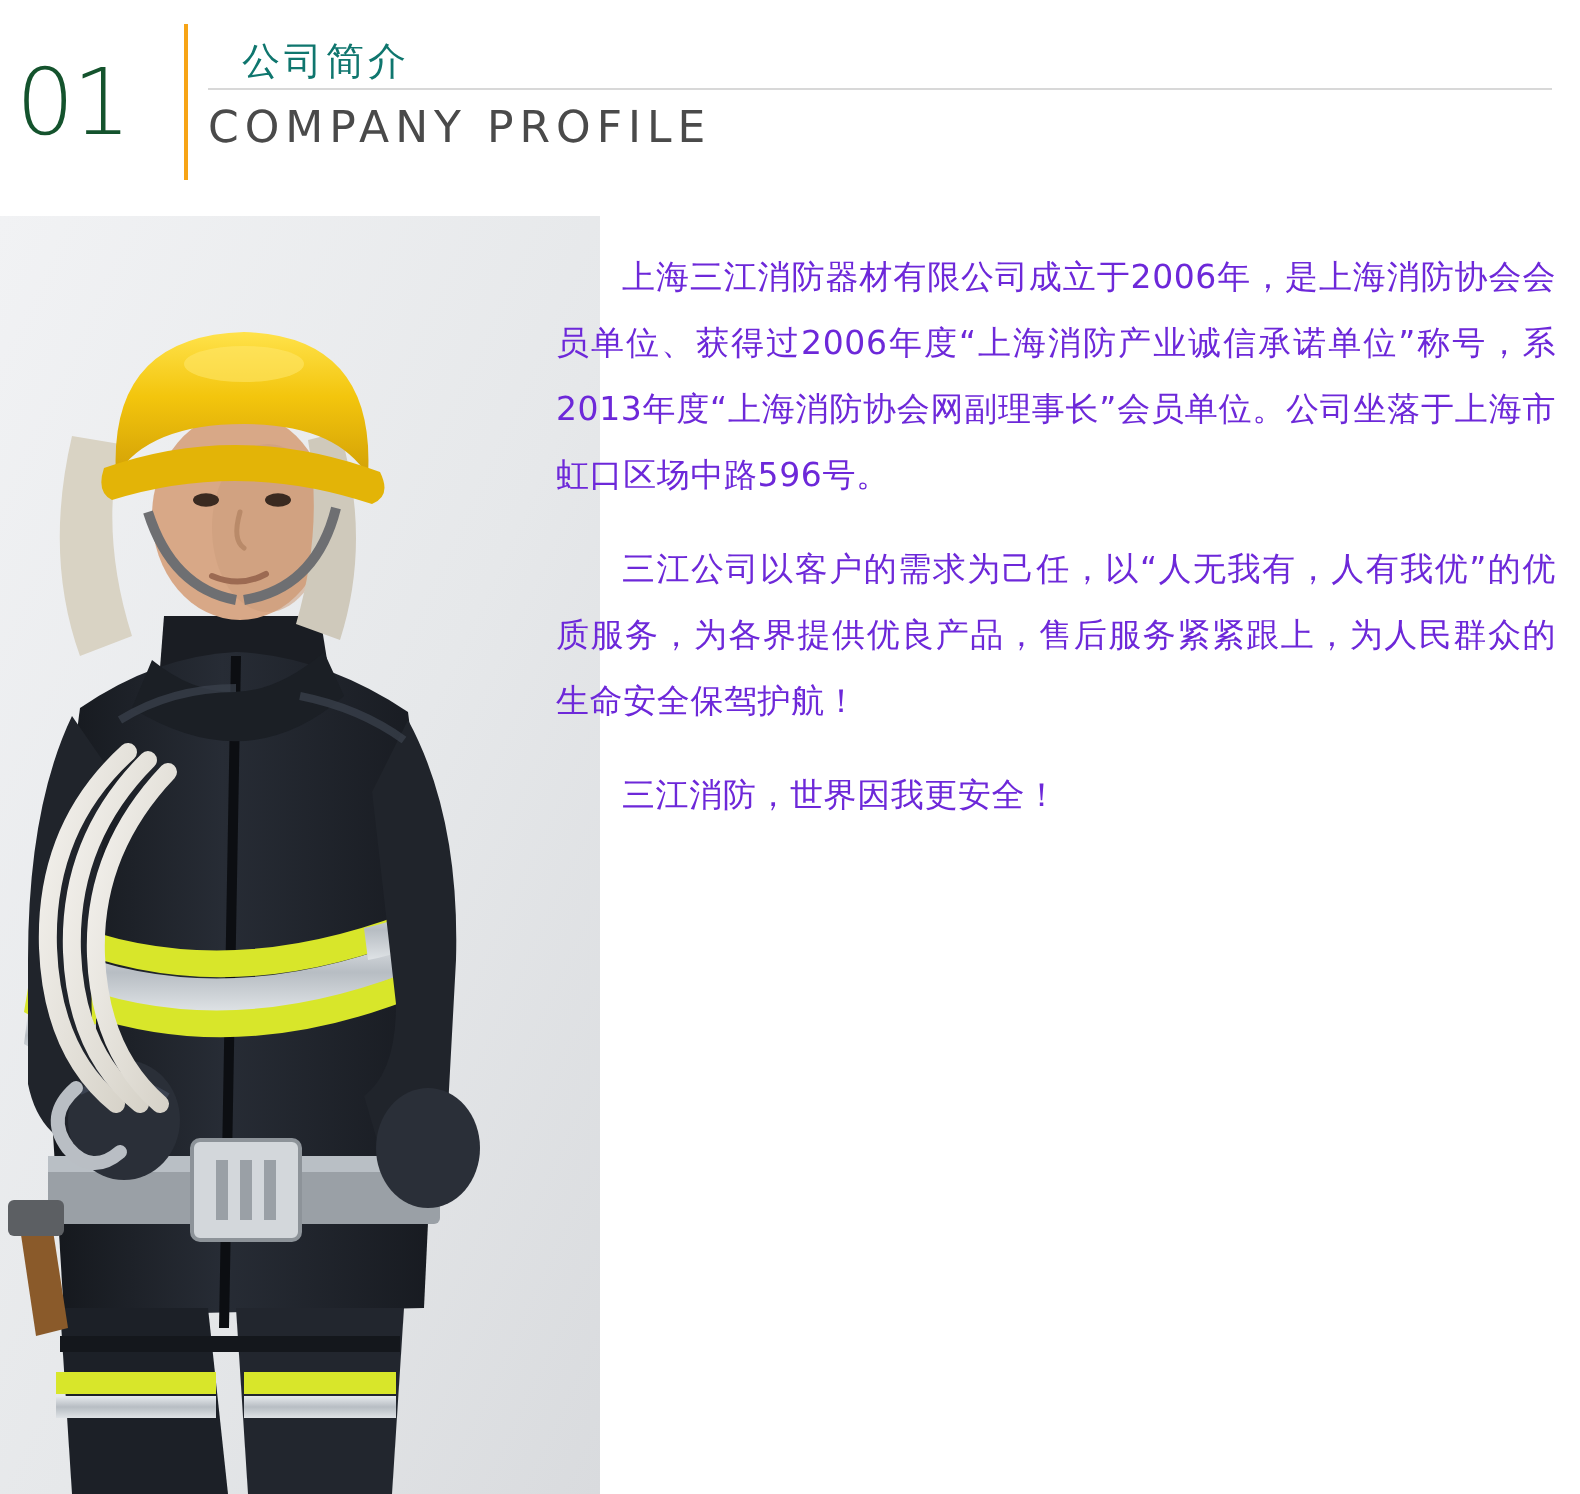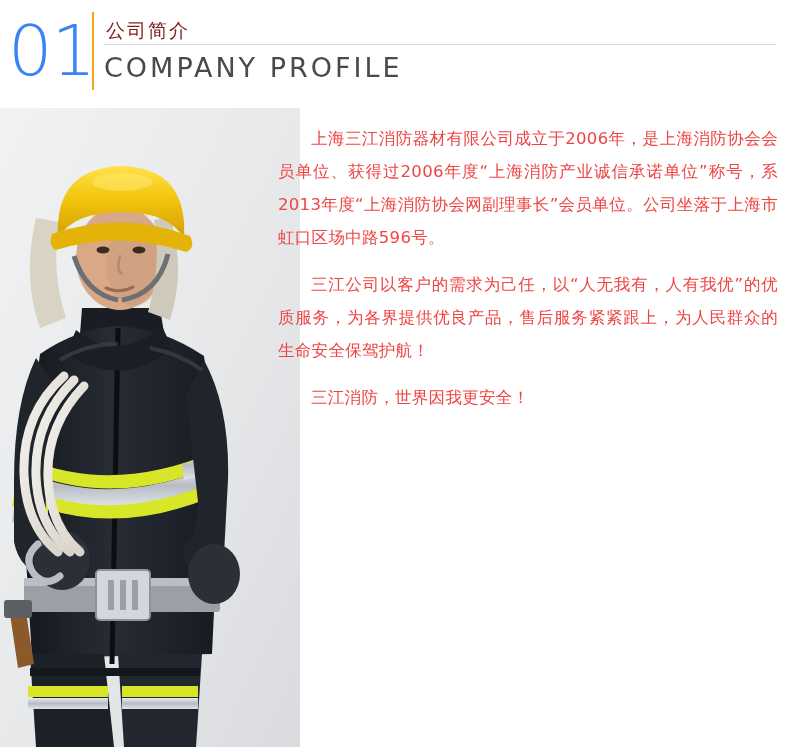--- a/index.html
+++ b/index.html
@@ -28,50 +28,50 @@
     top: 0;
     width: 790px;
     height: 108px;
   }
   .header-number {
     position: absolute;
     left: 8px;
     top: 10px;
     width: 78px;
     height: 82px;
-    color: #3b82f6;
-    font-size: 70px;
+    color: #14532d;
+    font-size: 46px;
     line-height: 82px;
     font-family: "DejaVu Sans", sans-serif;
     font-weight: 300;
     letter-spacing: -1px;
     text-align: left;
   }
   .header-divider {
     position: absolute;
     left: 92px;
     top: 12px;
     width: 2px;
     height: 78px;
     background: #f7a416;
   }
   .header-cn {
     position: absolute;
-    left: 106px;
+    left: 121px;
     top: 18px;
     font-size: 19px;
-    color: #7f1d1d;
+    color: #0f766e;
     letter-spacing: 2px;
     font-family: "DejaVu Sans", "Liberation Sans", sans-serif;
   }
   .header-en {
     position: absolute;
     left: 104px;
     top: 52px;
-    font-size: 27px;
+    font-size: 22px;
     color: #4a4a4a;
     letter-spacing: 3px;
     font-family: "DejaVu Sans", "Liberation Sans", sans-serif;
     font-weight: 400;
   }
   .header-rule {
     position: absolute;
     left: 104px;
     top: 44px;
     width: 672px;
@@ -98,21 +98,21 @@
     position: absolute;
     left: 278px;
     top: 122px;
     width: 500px;
     height: 600px;
   }
   .para {
     margin: 0 0 14px 0;
     font-size: 16.5px;
     line-height: 33px;
-    color: #ef4444;
+    color: #6d28d9;
     text-indent: 2em;
     font-family: "DejaVu Sans", "Liberation Sans", sans-serif;
     text-align: justify;
     letter-spacing: 0.3px;
   }
   .para.last {
     margin-bottom: 0;
   }
 </style>
 </head>

